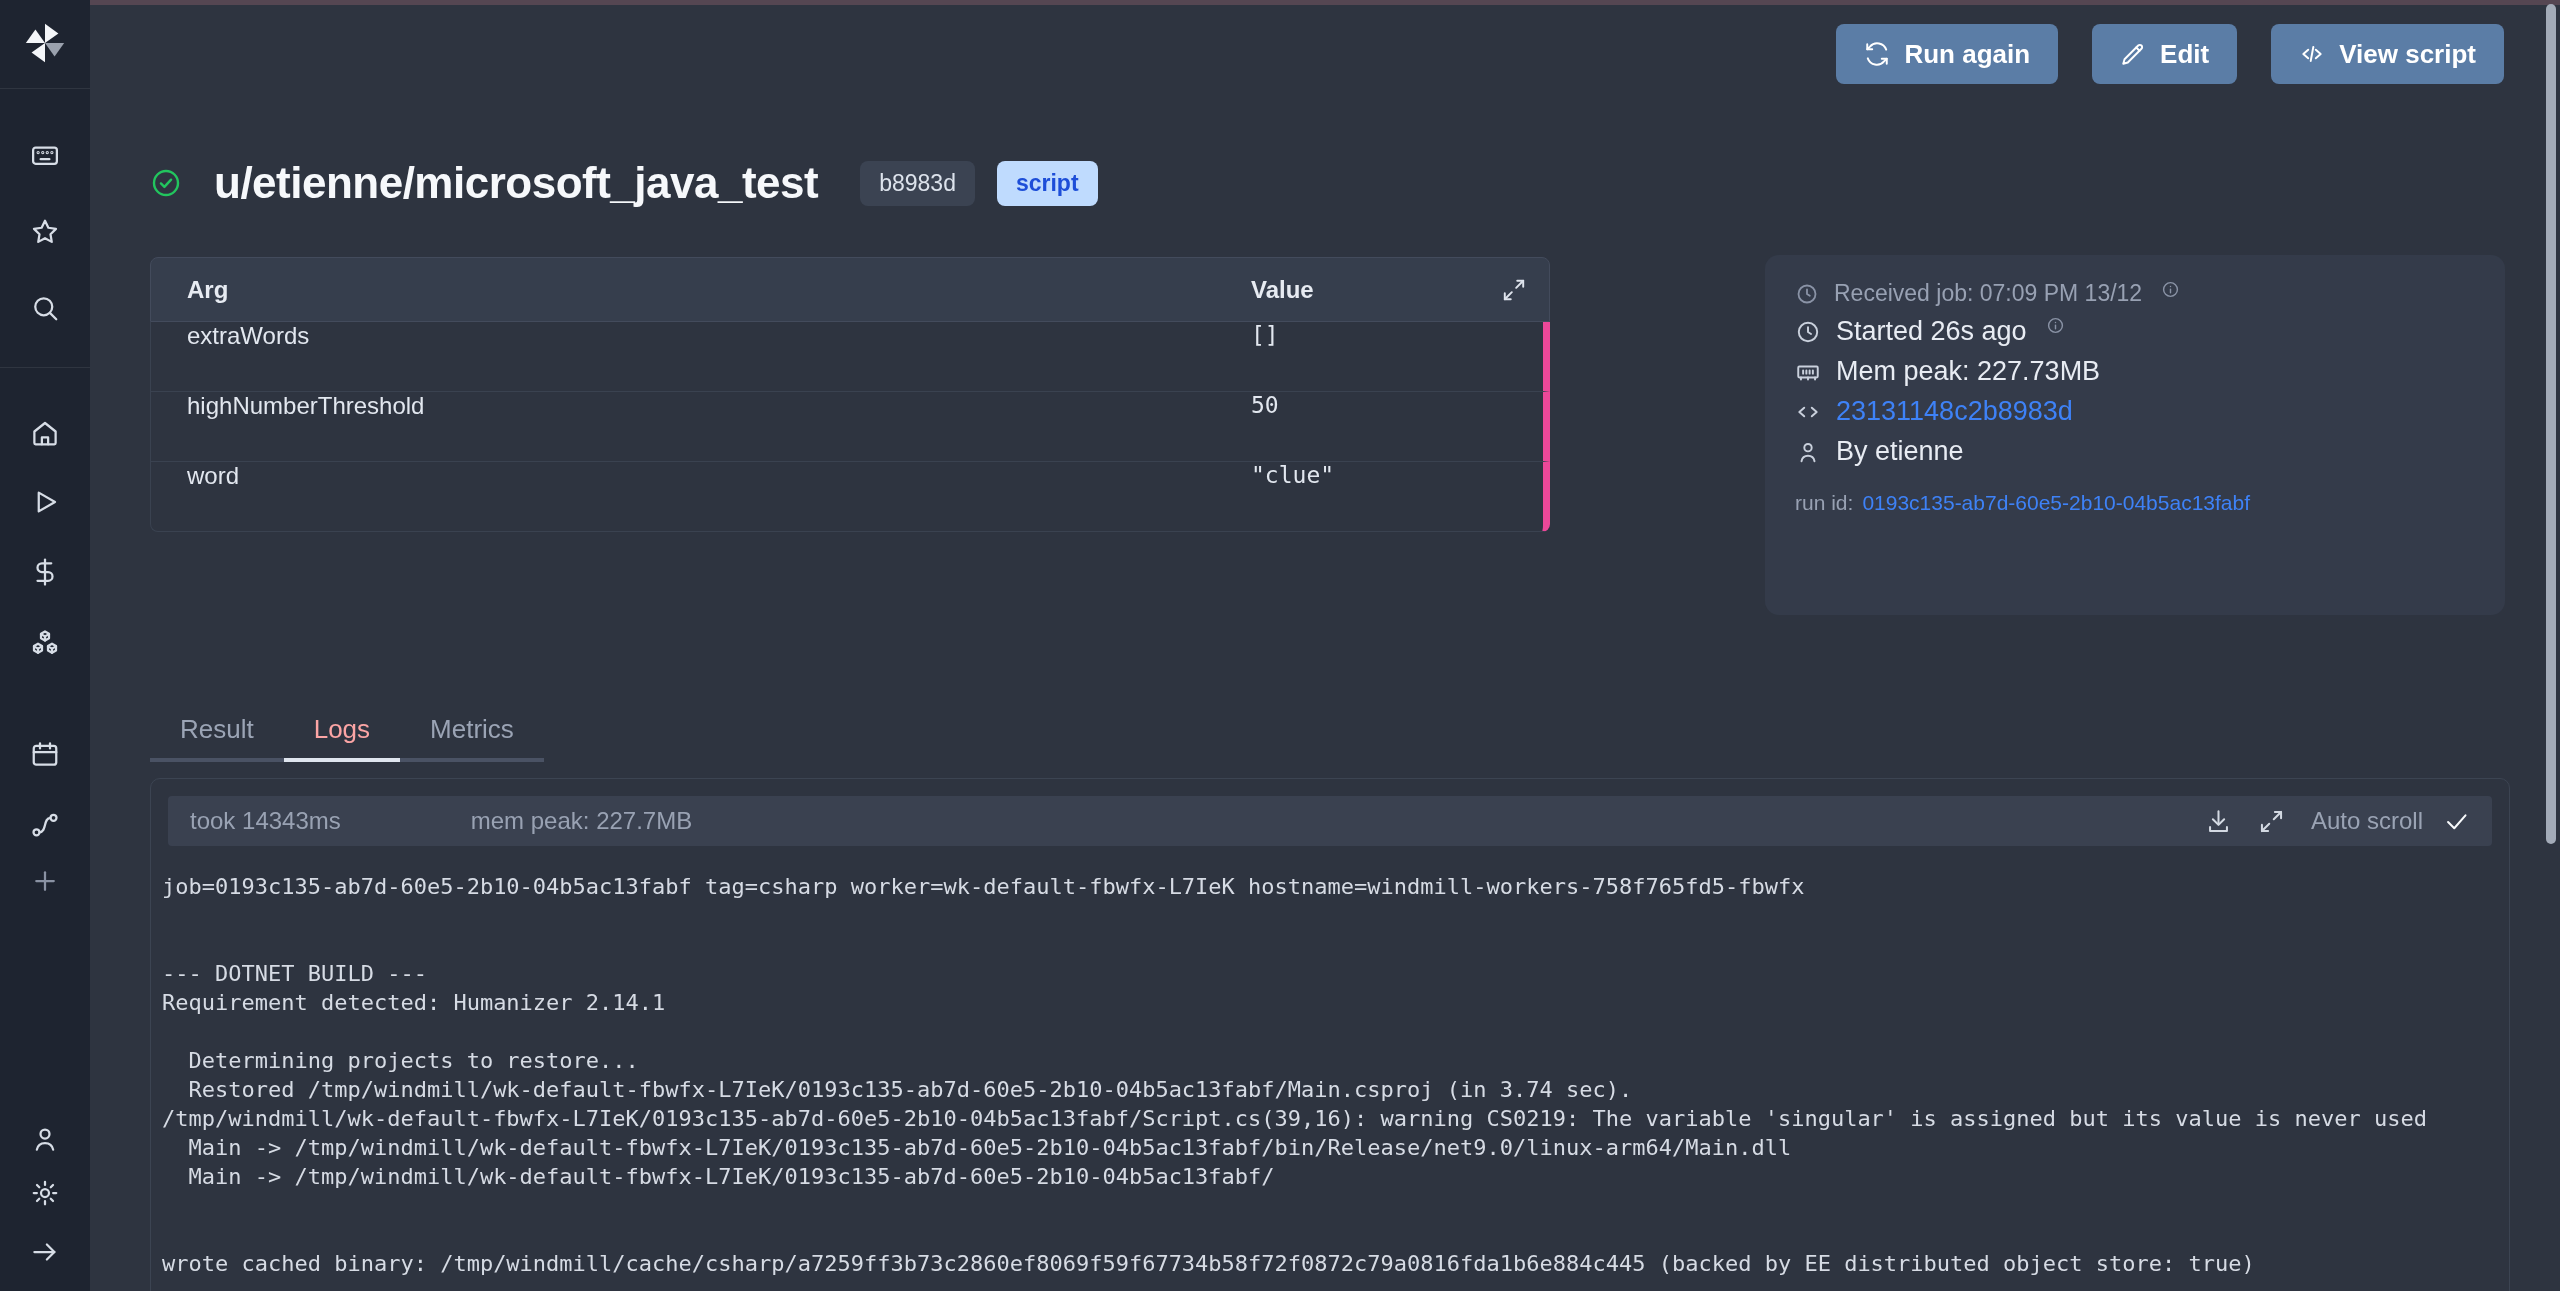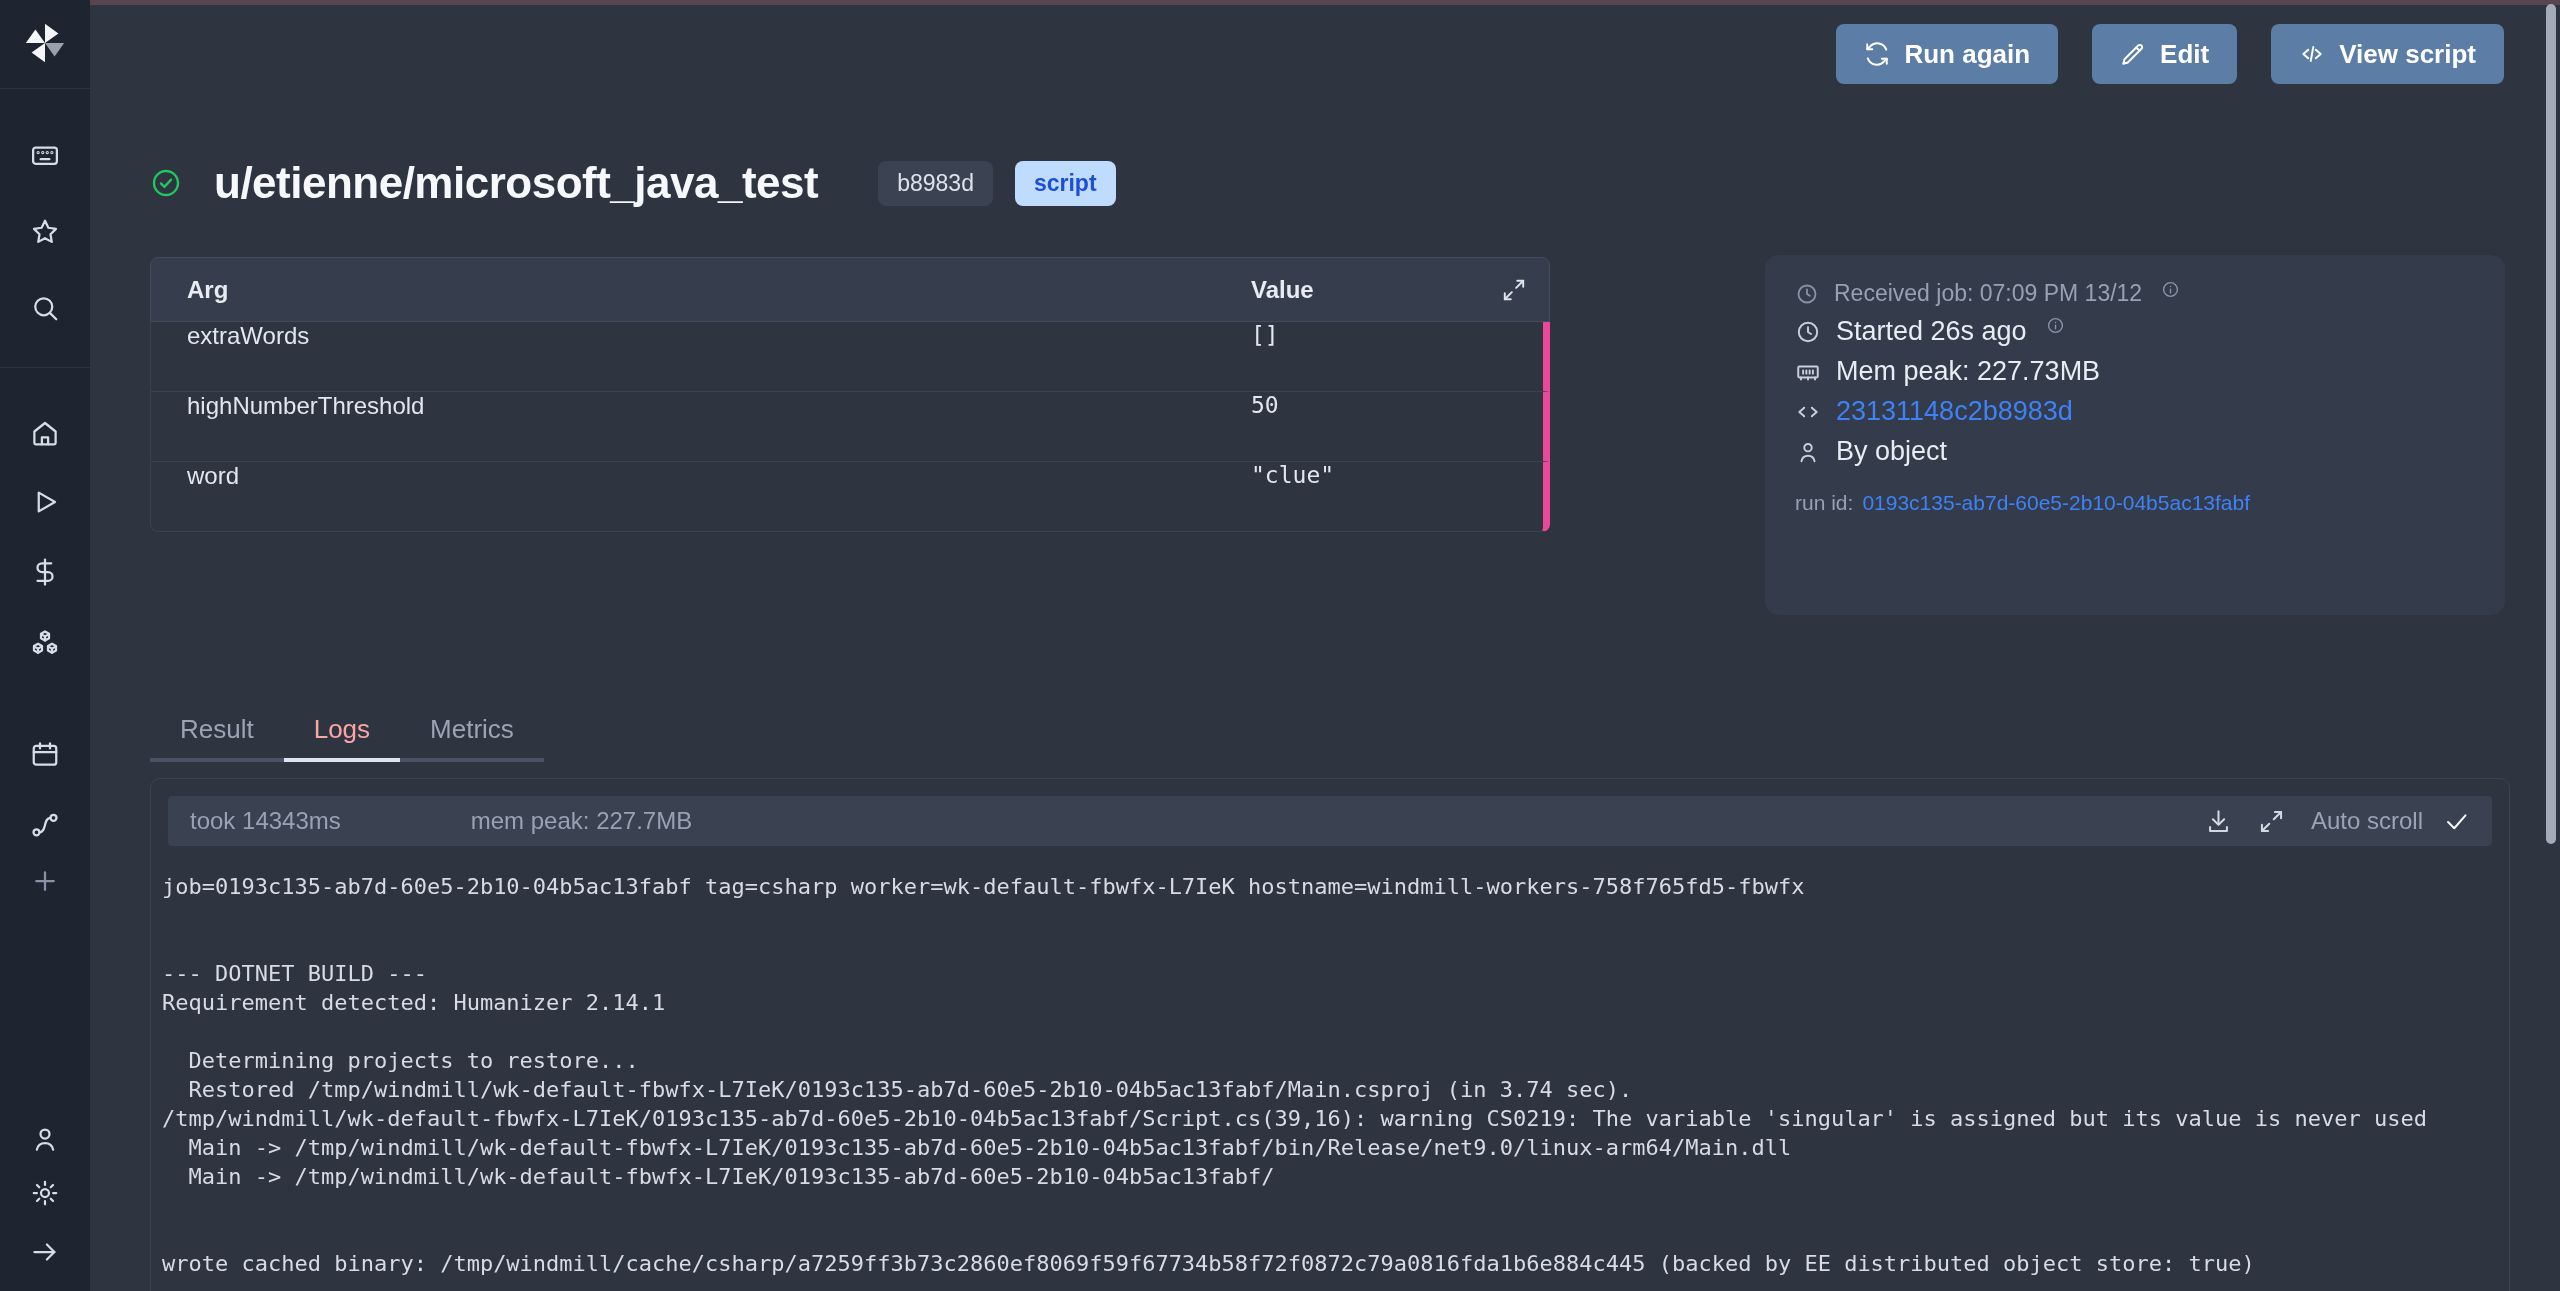--- a/index.html
+++ b/index.html
@@ -23,21 +23,21 @@
   .actions { position:absolute; top:24px; right:56px; display:flex; gap:34px; }
   .btn { height:60px; display:flex; align-items:center; gap:14px; padding:0 28px;
          background:#5b7da6; color:#fff; font-size:26px; font-weight:600; border:none;
          border-radius:8px; cursor:pointer; font-family:"Liberation Sans", sans-serif; }
   .btn svg { width:26px; height:26px; }
 
   
   .title-row { position:absolute; left:150px; top:158px; display:flex; align-items:center; }
   .title-row .check { width:32px; height:32px; color:#22c55e; flex:none; }
   .page-title { font-size:44px; font-weight:800; color:#f6f8fb; letter-spacing:-0.5px; margin-left:32px; }
-  .badge-hash { margin-left:60px; background:#3b4352; color:#dde3ec; font-size:23px;
+  .badge-hash { margin-left:42px; background:#3b4352; color:#dde3ec; font-size:23px;
                 padding:9px 19px; border-radius:8px; }
   .badge-type { margin-left:22px; background:#bfdbfe; color:#1d4ed8; font-size:23px; font-weight:700;
                 padding:9px 19px; border-radius:8px; cursor:pointer; }
 
   
   .args-table { position:absolute; left:150px; top:257px; width:1400px; }
   .args-head { height:65px; background:#363e4d; border:1px solid #434b5c; border-radius:8px 8px 0 0;
                display:flex; align-items:center; position:relative; font-size:24px; font-weight:600; color:#e7ebf2; }
   .col-arg { padding-left:36px; width:1100px; flex:none; }
   .args-head .expand { position:absolute; right:22px; top:50%; transform:translateY(-50%);
@@ -306,21 +306,21 @@
         <path d="M15.5 8l4.5 4-4.5 4"></path>
     </svg>
     <span class="link">23131148c2b8983d</span>
   </div>
 
   <div class="d-row big">
     <svg class="ic" viewBox="0 0 24 24">
       <circle cx="12" cy="8" r="3.4"></circle>
         <path d="M6 20.5c.6-3.2 3-5 6-5s5.4 1.8 6 5"></path>
     </svg>
-    <span>By object</span>
+    <span>By etienne</span>
   </div>
 
   <div class="runid-row">
     <span>run id:</span>
     <span class="link">0193c135-ab7d-60e5-2b10-04b5ac13fabf</span>
   </div>
 </div>
 
 <div class="tabs">
   <div class="tab">Result</div>

